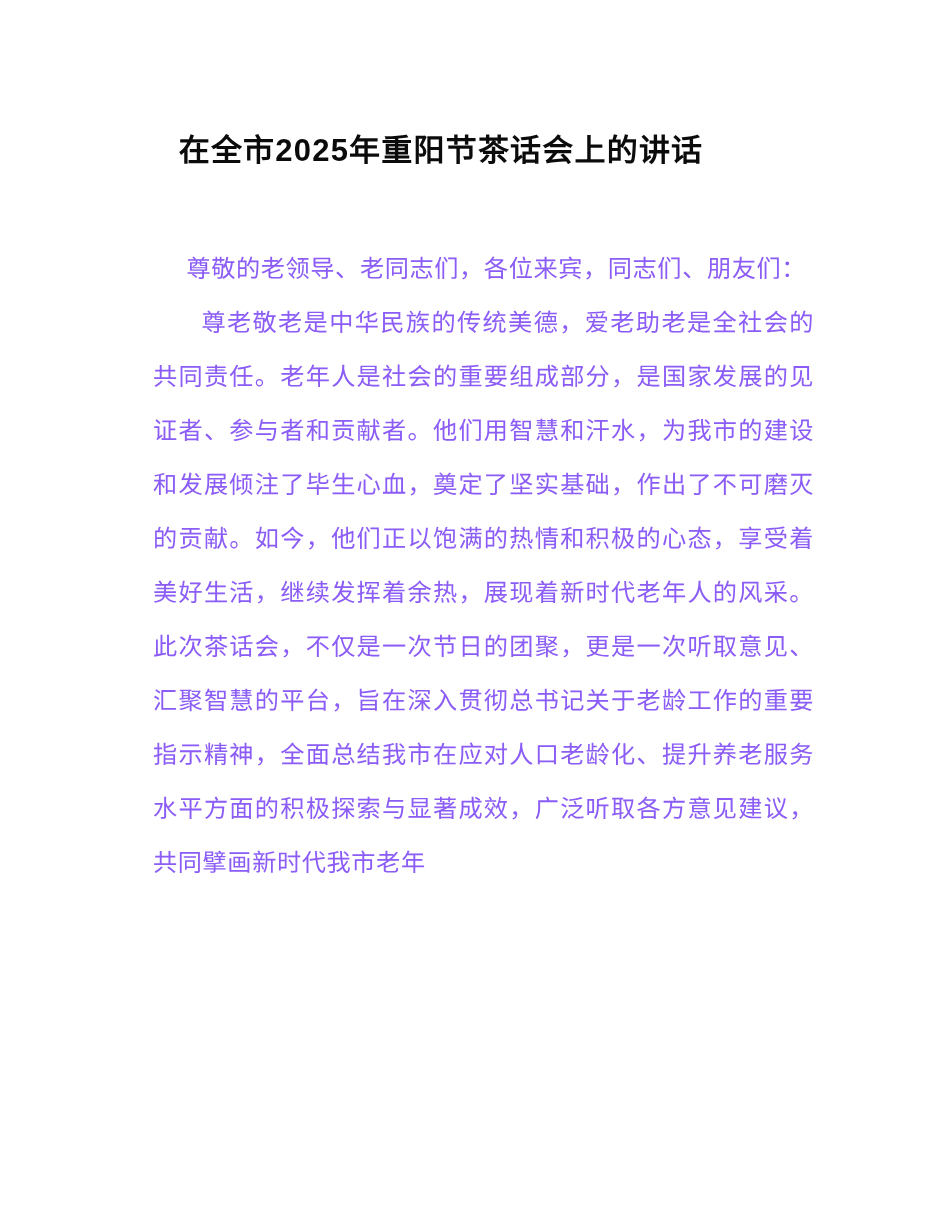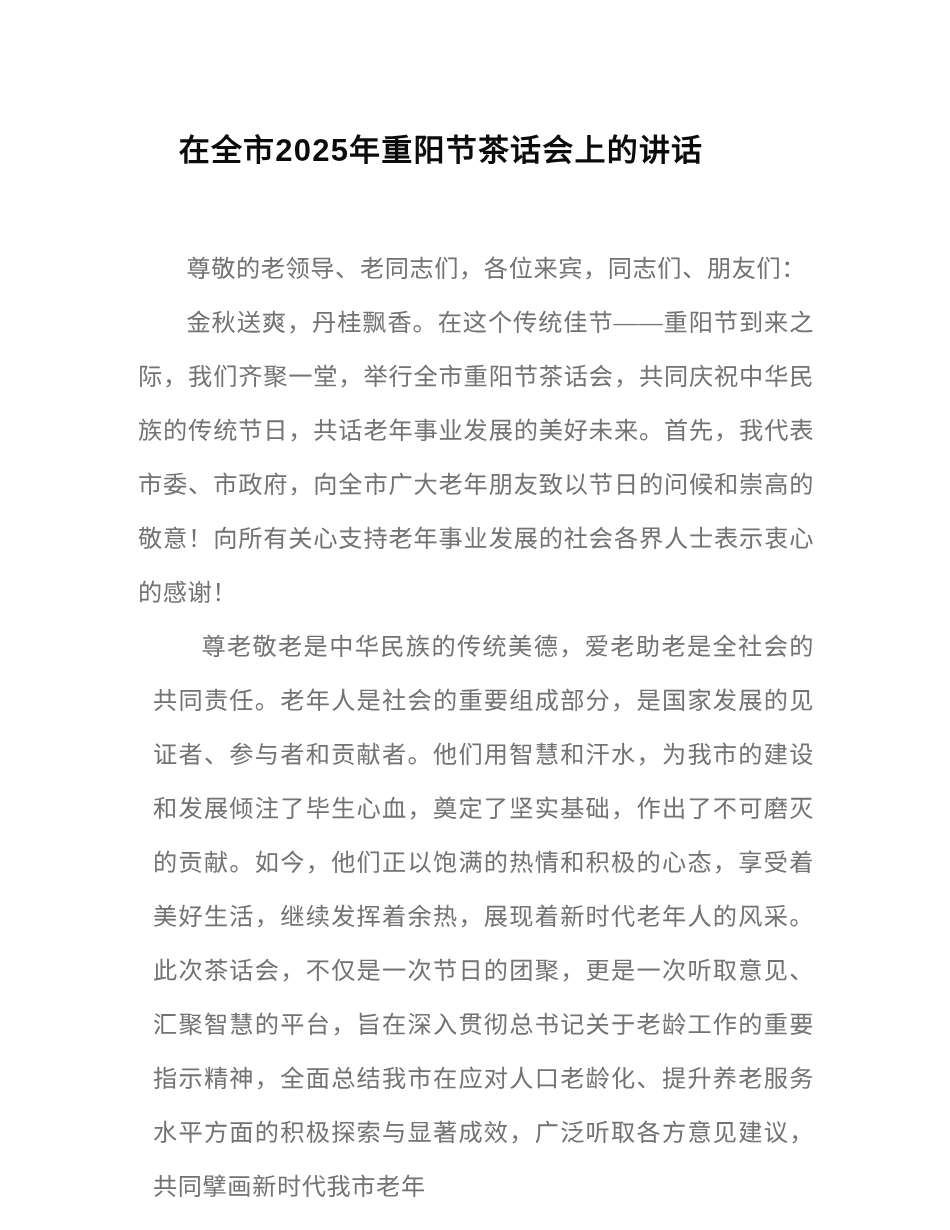--- a/index.html
+++ b/index.html
@@ -44,21 +44,21 @@
     top: 242px;
     width: 676px;
   }
 
   .para {
     margin: 0;
     padding: 0;
     font-size: 24.2px;
     line-height: 54px;
     letter-spacing: 0.6px;
-    color: #737373;
+    color: #8b5cf6;
     text-align: justify;
     text-justify: inter-ideograph;
     text-indent: 2em;
     font-weight: 400;
     font-family: "Liberation Serif", "DejaVu Serif", serif;
   }
 
   .para + .para {
     margin-top: 0;
   }
@@ -82,19 +82,18 @@
 <body>
 
 <div class="page">
 
   <h1 class="doc-title">在全市2025年重阳节茶话会上的讲话</h1>
 
   <div class="doc-body">
 
     <p class="para salutation gap-after">尊敬的老领导、老同志们，各位来宾，同志们、朋友们：</p>
 
-    <p class="para gap-after">金秋送爽，丹桂飘香。在这个传统佳节——重阳节到来之际，我们齐聚一堂，举行全市重阳节茶话会，共同庆祝中华民族的传统节日，共话老年事业发展的美好未来。首先，我代表市委、市政府，向全市广大老年朋友致以节日的问候和崇高的敬意！向所有关心支持老年事业发展的社会各界人士表示衷心的感谢！</p>
 
     <p class="para truncated">尊老敬老是中华民族的传统美德，爱老助老是全社会的共同责任。老年人是社会的重要组成部分，是国家发展的见证者、参与者和贡献者。他们用智慧和汗水，为我市的建设和发展倾注了毕生心血，奠定了坚实基础，作出了不可磨灭的贡献。如今，他们正以饱满的热情和积极的心态，享受着美好生活，继续发挥着余热，展现着新时代老年人的风采。此次茶话会，不仅是一次节日的团聚，更是一次听取意见、汇聚智慧的平台，旨在深入贯彻总书记关于老龄工作的重要指示精神，全面总结我市在应对人口老龄化、提升养老服务水平方面的积极探索与显著成效，广泛听取各方意见建议，共同擘画新时代我市老年</p>
 
   </div>
 
 </div>
 
 </body></html>

